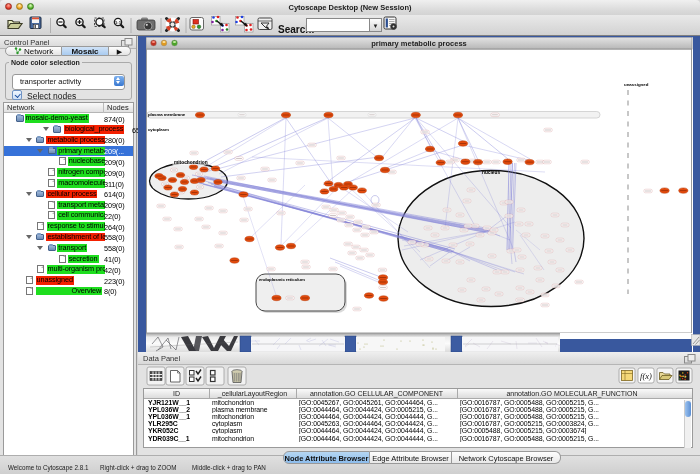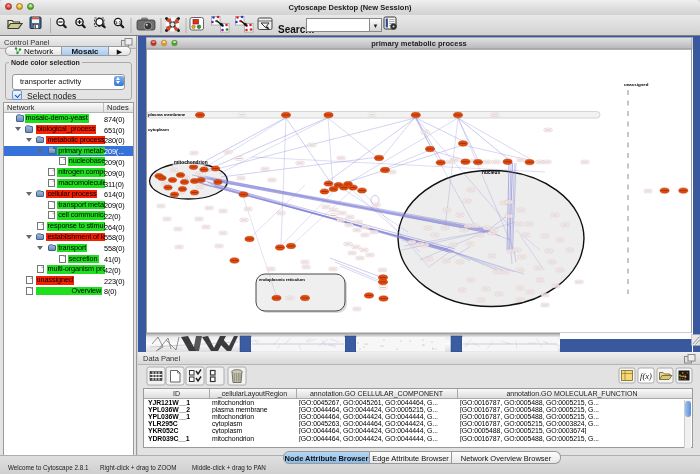--- a/index.html
+++ b/index.html
@@ -201,21 +201,21 @@
       <div id="treehdr">
           <span class="c1">Network</span>
           <span class="sep"></span>
           <span class="c2">Nodes</span>
         </div>
 <div class="trow" style="top:10.8px;">
   <div class="fold" style="left:11.5px;"></div>
   <div class="lab g" style="left:20.6px; max-width:80px;">mosaic-demo-yeast</div>
   <div class="val" style="">874(0)</div>
 </div>
-<div class="trow" style="top:21.5px;">
+<div class="trow" style="top:21.5px;margin-left:28px;">
   <div class="tri" style="left:11.4px;"></div>
   <div class="fold" style="left:21.4px;"></div>
   <div class="lab r" style="left:32px; max-width:69px;">biological_process</div>
   <div class="val" style="">651(0)</div>
 </div>
 <div class="trow" style="top:32.3px;">
   <div class="tri" style="left:22.0px;"></div>
   <div class="fold" style="left:32px;"></div>
   <div class="lab r" style="left:42.4px; max-width:59px;">metabolic process</div>
   <div class="val" style="">280(0)</div>
@@ -957,21 +957,21 @@
           <div style="left:68px;width:82px;">mitochondrion</div>
           <div style="left:155px;width:158px;">[GO:0044464, GO:0044424, GO:0044444, G...</div>
           <div style="left:316px;width:225px;">[GO:0016787, GO:0005488, GO:0005215, G...</div>
         </div>
       <div id="dscroll"></div>
         <div id="dthumb"></div>
     </div>
     <div id="dtabs">
       <div class="dtab" style="left:0;width:87px;background:linear-gradient(#b5d6f2,#8cbcec);border-radius:6px 0 0 6px;font-weight:bold;">Node Attribute Browser</div>
       <div class="dtab" style="left:87px;width:82px;background:linear-gradient(#fdfdfd,#e8e8e8);border-left:none;">Edge Attribute Browser</div>
-      <div class="dtab" style="left:169px;width:109px;background:linear-gradient(#fdfdfd,#e8e8e8);border-left:none;border-radius:0 6px 6px 0;">Network Overview Browser</div>
+      <div class="dtab" style="left:169px;width:109px;background:linear-gradient(#fdfdfd,#e8e8e8);border-left:none;border-radius:0 6px 6px 0;">Network Cytoscape Browser</div>
     </div>
 
   </div>
   <div id="statusbar">
     <span style="left:8px;">Welcome to Cytoscape 2.8.1</span>
     <span style="left:100px;">Right-click + drag to ZOOM</span>
     <span style="left:192px;">Middle-click + drag to PAN</span>
   </div>
 </div>
 

